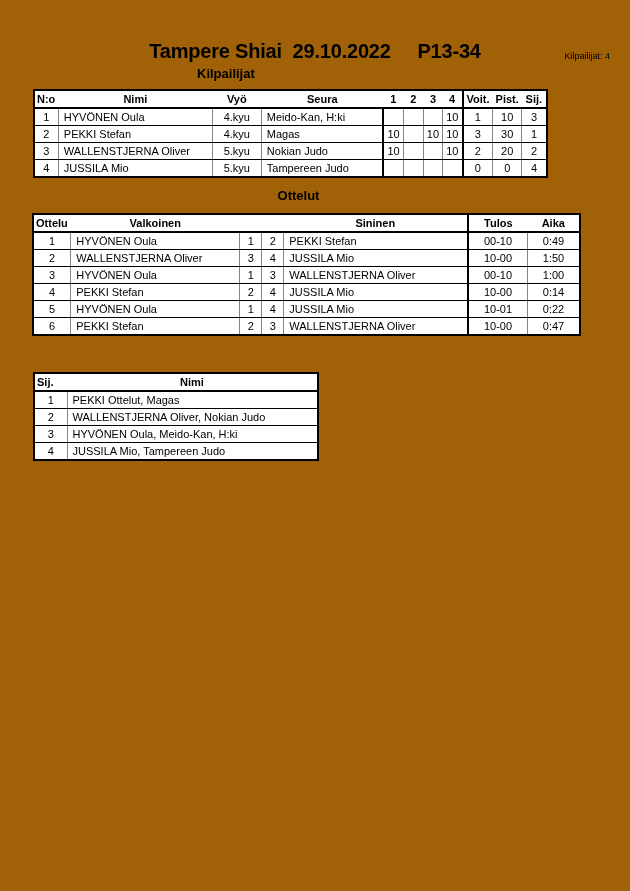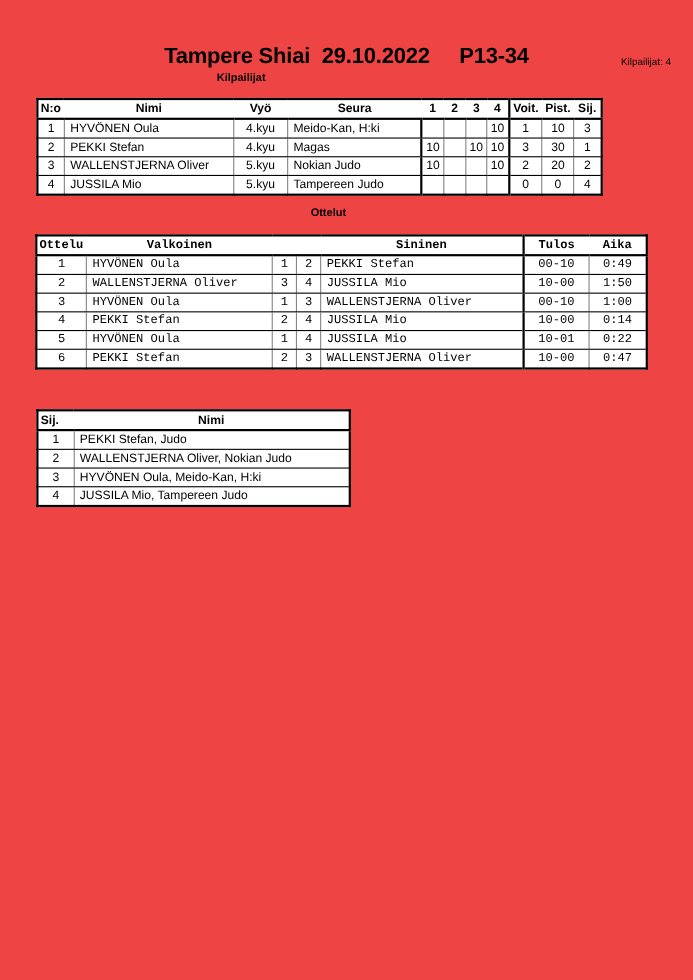--- a/index.html
+++ b/index.html
@@ -1,38 +1,38 @@
 <!DOCTYPE html>
 <html><head>
 <meta charset="utf-8">
 <style>
   html,body{margin:0;padding:0;background:#fff;}
-  .page{position:relative;width:630px;height:891px;background:#ef4444;
+  .page{position:relative;width:630px;height:891px;background:#a16207;
         font-family:"Liberation Sans",sans-serif;color:#000;overflow:hidden;}
 
   .page-title{position:absolute;top:40px;left:0;width:630px;text-align:center;
     font-size:20px;font-weight:bold;letter-spacing:-0.2px;white-space:pre;}
 
-  .sub{position:absolute;font-size:10px;font-weight:bold;white-space:nowrap;}
+  .sub{position:absolute;font-size:13px;font-weight:bold;white-space:nowrap;}
   .k-title{top:66px;left:197px;}
   .k-count{position:absolute;top:51px;right:20px;font-size:9px;font-weight:normal;white-space:nowrap;}
   .o-title{top:188px;left:32px;width:533px;text-align:center;}
   .r-title{top:353px;left:33px;width:284px;text-align:center;}
 
   table{position:absolute;border-collapse:collapse;table-layout:fixed;
         border:2px solid #000;background:#fff;}
   th,td{font-size:11px;height:16px;padding:0 3px;white-space:nowrap;vertical-align:middle;}
   th{font-weight:bold;text-align:center;border-bottom:2px solid #000;overflow:visible;}
   td{text-align:center;overflow:hidden;
      border-right:1px solid #848484;border-left:1px solid #848484;
      border-bottom:1px solid #000;}
   th.first{text-align:left;padding-left:2px;}
 
   .t1{left:33px;top:89px;}
-  .t2{left:32px;top:213px;font-family:Liberation Mono, monospace;}
+  .t2{left:32px;top:213px;}
   .t3{left:33px;top:372px;}
 
   
   .t1 tbody td:nth-child(5),.t1 tbody td:nth-child(9){border-left:2px solid #000;}
   .t1 thead th.sep{border-left:2px solid #000;}
   .t2 tbody td:nth-child(6){border-left:2px solid #000;}
   .t2 thead th.sep{border-left:2px solid #000;}
 
   
   .t1 tbody td:nth-child(2),.t1 tbody td:nth-child(4),
@@ -222,21 +222,21 @@
     </colgroup>
     <thead>
       <tr>
         <th class="first">Sij.</th>
         <th>Nimi</th>
       </tr>
     </thead>
     <tbody>
         <tr>
           <td>1</td>
-          <td>PEKKI Stefan, Judo</td>
+          <td>PEKKI Ottelut, Magas</td>
         </tr>
         <tr>
           <td>2</td>
           <td>WALLENSTJERNA Oliver, Nokian Judo</td>
         </tr>
         <tr>
           <td>3</td>
           <td>HYVÖNEN Oula, Meido-Kan, H:ki</td>
         </tr>
         <tr>

